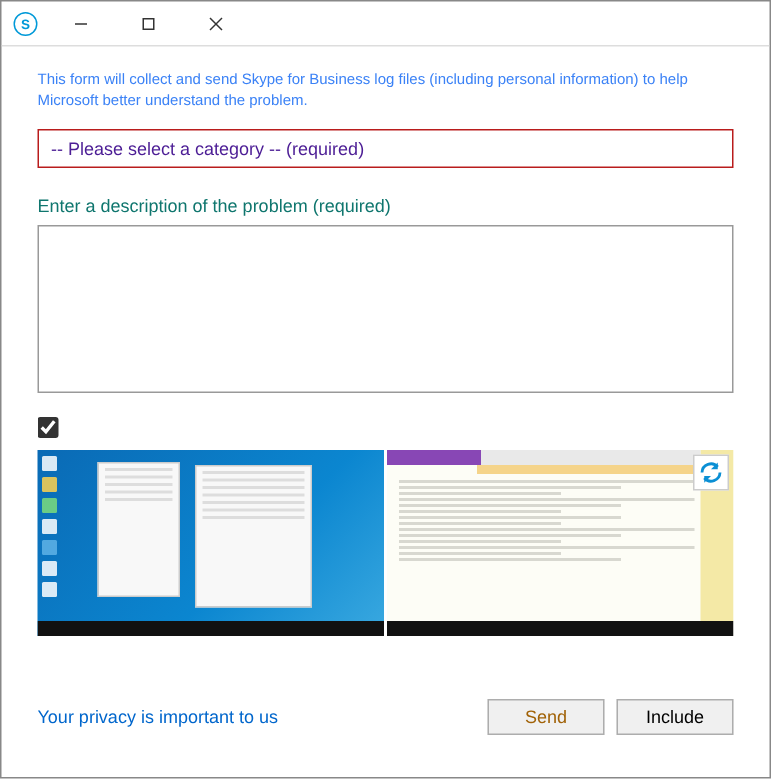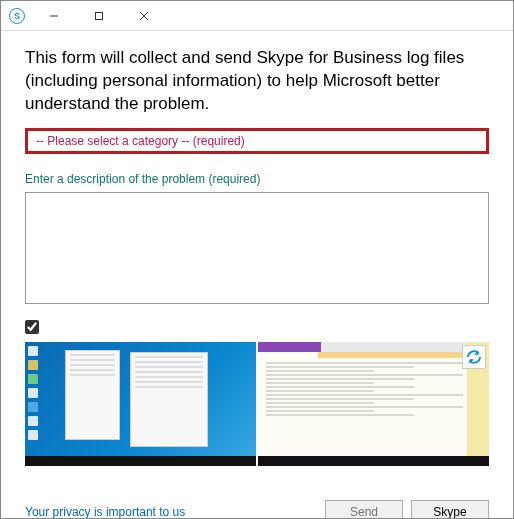--- a/index.html
+++ b/index.html
@@ -41,28 +41,28 @@
       font-size: 10px;
       color: #333;
     }
     .win-btn svg { width: 10px; height: 10px; }
     .content {
       flex: 1;
       padding: 16px 24px 8px 24px;
       display: flex;
       flex-direction: column;
     }
-    .intro { font-size: 17px; color: #000000; line-height: 1.35; margin-bottom: 12px; }
+    .intro { font-size: 10px; color: #3b82f6; line-height: 1.35; margin-bottom: 12px; }
     .category-select {
       width: 100%;
       height: 26px;
-      border: 3px solid #b91c1c;
+      border: 1px solid #b91c1c;
       padding: 0 8px;
       font-size: 12px;
-      color: #be185d;
+      color: #4c1d95;
       background: #fff;
       display: flex;
       align-items: center;
       margin-bottom: 18px;
     }
     .field-label { font-size: 12px; color: #0f766e; margin-bottom: 6px; }
     .description-box {
       width: 100%;
       height: 112px;
       border: 1px solid #999;
@@ -144,41 +144,41 @@
     .refresh-badge {
       position: absolute;
       top: 3px; right: 3px;
       width: 24px; height: 24px;
       background: #fff;
       border: 1px solid #ccc;
       display: flex; align-items: center; justify-content: center;
     }
     .refresh-badge svg { width: 18px; height: 18px; }
     .footer {
-      padding: 8px 24px 16px 24px;
+      padding: 8px 24px 28px 24px;
       display: flex;
       align-items: center;
     }
     .privacy-link {
       color: #0066cc;
       font-size: 12px;
       text-decoration: none;
     }
     .footer-spacer { flex: 1; }
     .btn {
       width: 78px;
       height: 24px;
       background: #f0f0f0;
       border: 1px solid #adadad;
       font-size: 12px;
       font-family: inherit;
       margin-left: 8px;
       cursor: pointer;
     }
-    .btn.disabled { color: #737373; cursor: default; }
+    .btn.disabled { color: #a16207; cursor: default; }
   </style>
 </head>
 <body>
 
 <div class="titlebar">
   <div class="app-icon">S</div>
   <div class="win-controls">
     <div class="win-btn">
       <svg viewBox="0 0 10 10">
           <line x1="1" y1="5" x2="9" y2="5" stroke="#333" stroke-width="1"></line>
@@ -269,14 +269,14 @@
       </div>
       <div class="taskbar-r"></div>
     </div>
   </div>
 </div>
 
 <div class="footer">
   <a href="#" class="privacy-link">Your privacy is important to us</a>
   <div class="footer-spacer"></div>
   <button class="btn disabled">Send</button>
-  <button class="btn">Skype</button>
+  <button class="btn">Include</button>
 </div>
 
 </body></html>

